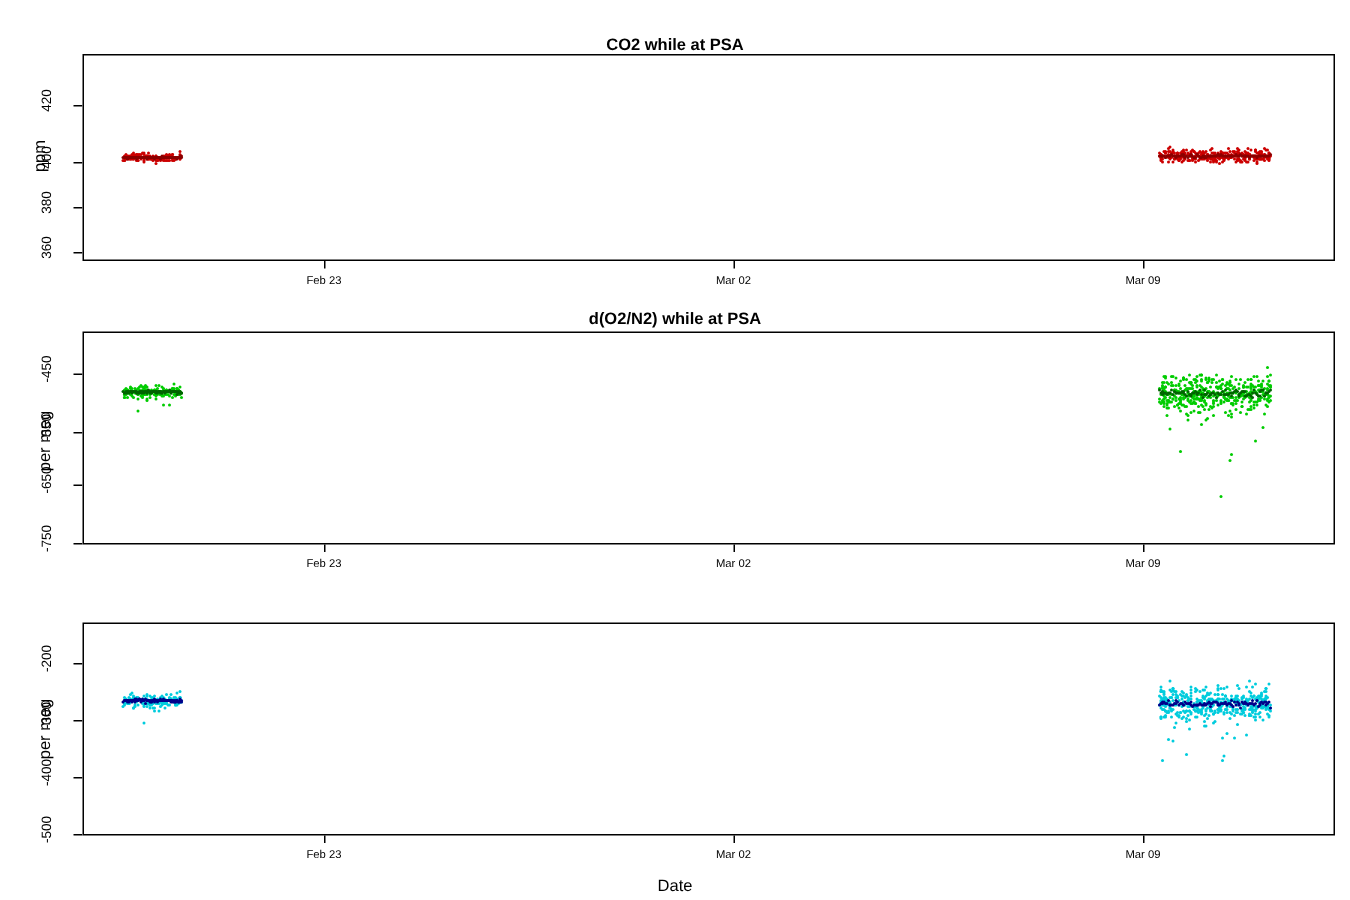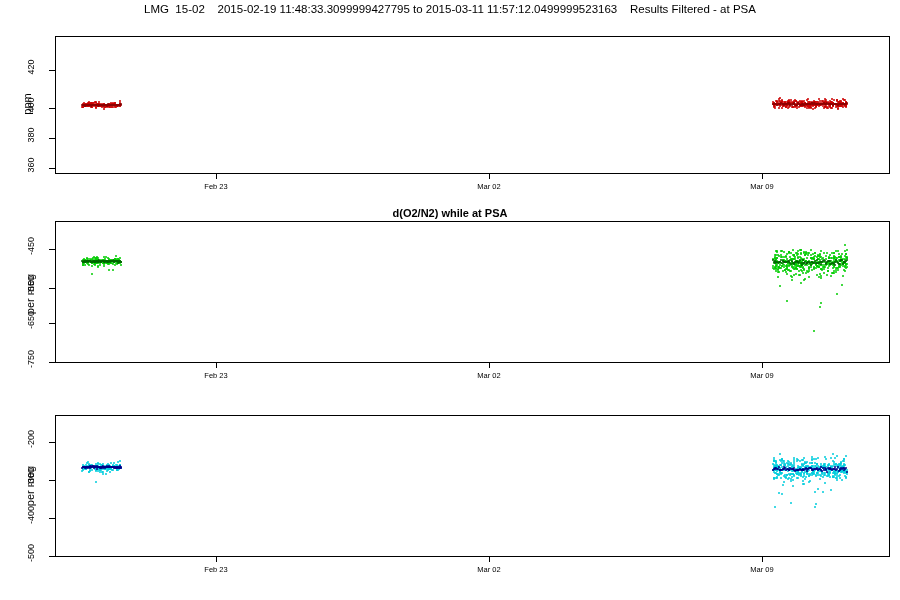--- a/index.html
+++ b/index.html
@@ -88,23 +88,23 @@
     width: 2px;
     height: 2px;
     border-radius: 50%;
   }
 </style>
 </head>
 <body>
 
 <div class="figure">
 
-  <div class="main-title">LMG  15-02    2015-02-19 11:48:33.3099999427795 to 2015-03-11 11:57:12.0499999523163    Results Filtered - at PSA</div>
 
   <div class="panel" style="top:0;height:200px;">
+    <div class="panel-title" style="top:24px;">CO2 while at PSA</div>
 
     <div class="ylab" style="left:-3px; top:98px; width:60px; text-align:center;">ppm</div>
 
     <div class="ytick-label" style="left:16px; top:160px; width:30px;">360</div>
     <div class="ytick-label" style="left:16px; top:130px; width:30px;">380</div>
     <div class="ytick-label" style="left:16px; top:100px; width:30px;">400</div>
     <div class="ytick-label" style="left:16px; top:62px; width:30px;">420</div>
 
     <div class="tick-mark" style="left:49px; top:168px; width:6px; height:1px;"></div>
     <div class="tick-mark" style="left:49px; top:138px; width:6px; height:1px;"></div>
@@ -2394,15 +2394,16 @@
       </div>
 
     <div class="tick-mark" style="left:216px; top:167px; width:1px; height:5px;"></div>
     <div class="tick-mark" style="left:489px; top:167px; width:1px; height:5px;"></div>
     <div class="tick-mark" style="left:762px; top:167px; width:1px; height:5px;"></div>
 
     <div class="xtick-label" style="left:186px; top:175px; width:60px;">Feb 23</div>
     <div class="xtick-label" style="left:459px; top:175px; width:60px;">Mar 02</div>
     <div class="xtick-label" style="left:732px; top:175px; width:60px;">Mar 09</div>
 
+    <div class="xlab" style="top:195px;">Date</div>
   </div>
 
 </div>
 
 </body></html>

